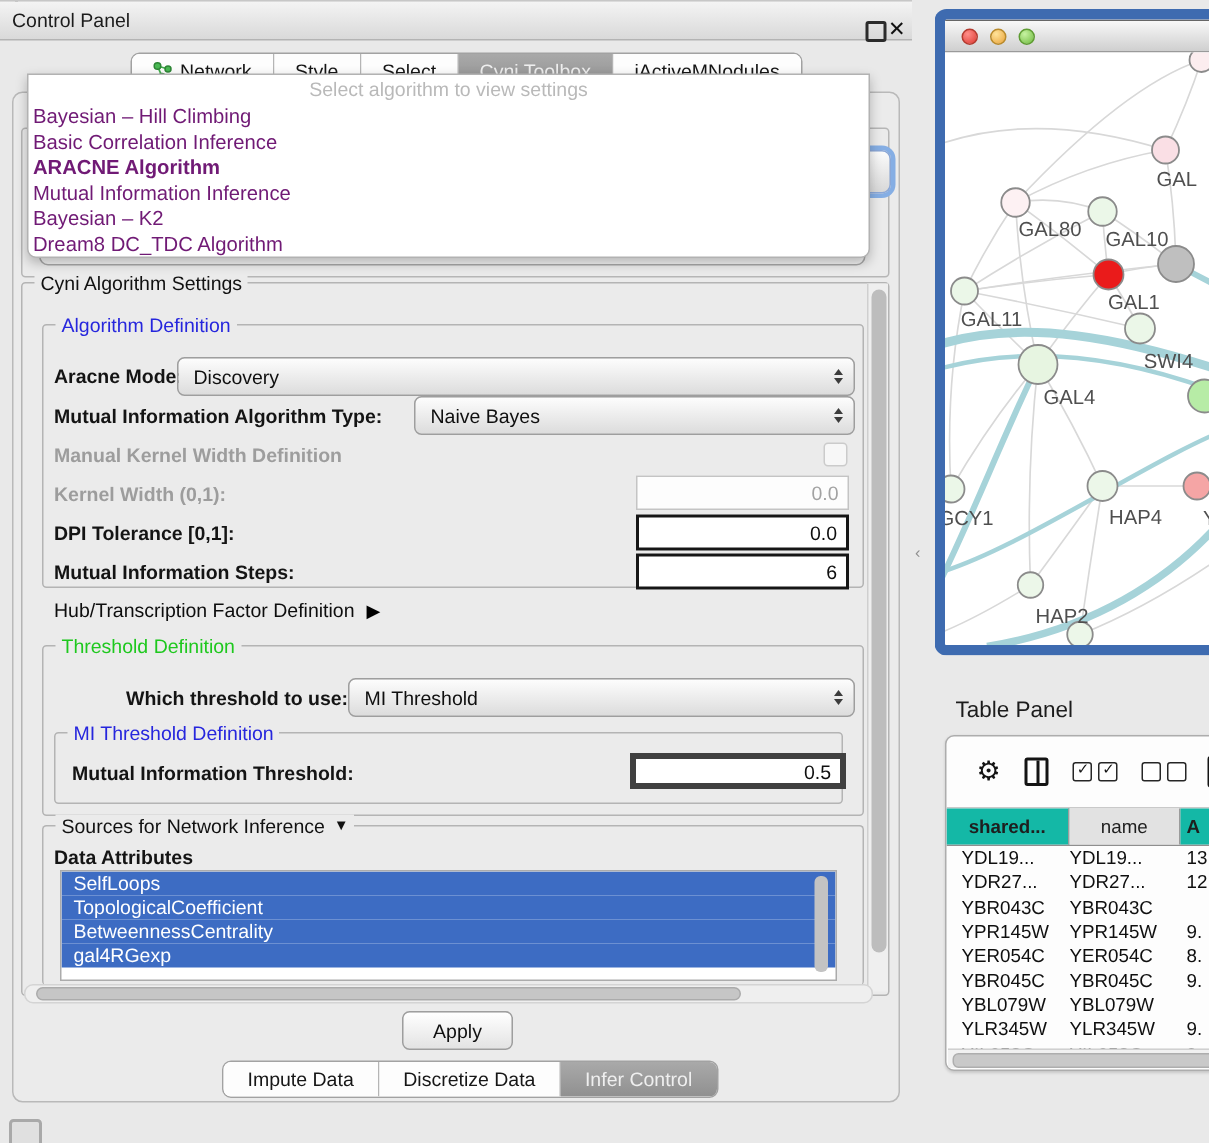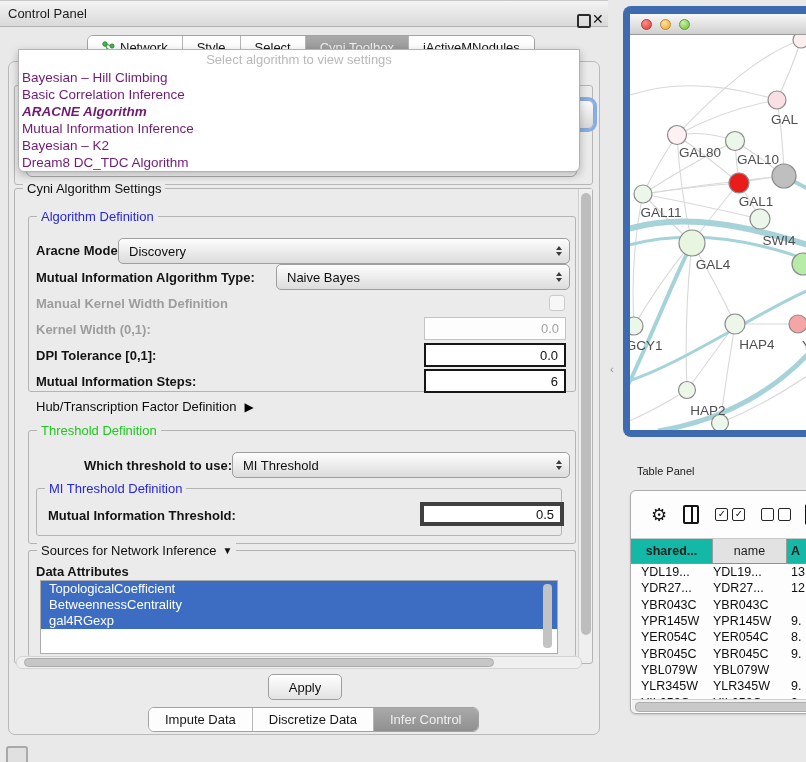--- a/index.html
+++ b/index.html
@@ -41,21 +41,21 @@
     box-shadow:0 0 0 3px #85aee4;}
   .ghost-netcombo{left:26px;top:147px;width:551px;height:30px;border:1px solid #a9a9a9;border-radius:6px;
     background:#f4f4f4;font-size:13px;color:#b2b2b2;line-height:28px;padding-left:12px;box-sizing:border-box;}
 
   
   .popup{left:18px;top:49px;width:560px;height:121px;background:#fff;
     border:1px solid #b2b2b2;border-radius:0 0 6px 6px;
     box-shadow:0 3px 8px rgba(0,0,0,.25);z-index:30;}
   .popup .ph{height:19px;line-height:19px;text-align:center;color:#b9b9b9;font-size:13px;}
   .popup .opt{height:17px;line-height:17px;font-size:13.5px;color:#701a75;padding-left:3px;}
-  .popup .opt.sel{font-weight:bold;font-style:italic;}
+  .popup .opt.sel{font-weight:bold;}
 
   
   .group{border:1px solid #b4b4b4;border-radius:3px;text-decoration:underline;}
   .gtitle{position:absolute;top:-8px;left:8px;background:#ebebeb;padding:0 4px;font-size:13px;color:#111;}
   .gtitle.blue{color:#2626dd;}
   .gtitle.green{color:#1ec81e;}
 
   .lbl{font-size:13px;font-weight:bold;color:#141414;white-space:nowrap;}
   .lbl.dis{color:#9d9d9d;}
 
@@ -109,21 +109,21 @@
   .tl.red{background:radial-gradient(circle at 35% 30%,#ff8f8a,#dd3a32);border:1px solid #b43b30;}
   .tl.yellow{background:radial-gradient(circle at 35% 30%,#ffe39a,#e9a33a);border:1px solid #b88a2c;}
   .tl.green{background:radial-gradient(circle at 35% 30%,#c7f3a2,#6fba3f);border:1px solid #5f9c33;}
   .net-canvas{position:relative;width:100%;height:100%;background:#fff;}
   .edge{fill:none;stroke:#d8d8d8;stroke-width:1.1;}
   .edge.teal{stroke:#a6d3d9;}
   .nlabel{font-size:13.5px;fill:#4f4f4f;}
   circle.node{stroke:#8b8b8b;stroke-width:1.2;}
 
   
-  .tp-title{left:637px;top:465px;font-size:11px;color:#1c1c1c;}
+  .tp-title{left:637px;top:465px;font-size:15px;color:#1c1c1c;}
   .table-box{left:630px;top:490px;width:190px;height:222px;background:#fdfdfd;
     border:1px solid #adadad;border-radius:6px;box-shadow:0 1px 2px rgba(0,0,0,.15);overflow:hidden;}
   .tb-toolbar{position:absolute;left:0;top:0;width:100%;height:47px;display:flex;align-items:center;
     border-bottom:1px solid #c9c9c9;}
   .gear{font-size:18px;color:#141414;margin-left:20px;}
   .split-icon{width:16px;height:15px;border:2px solid #141414;border-radius:2px;margin-left:16px;position:relative;}
   .split-icon:after{content:"";position:absolute;left:6px;top:0;width:2px;height:100%;background:#141414;}
   .cb{width:11px;height:11px;border:1.5px solid #262626;border-radius:2px;font-size:10px;line-height:10px;
     color:#141414;text-align:center;background:#fff;}
   .cb-pair{display:flex;gap:4px;margin-left:16px;}
@@ -250,20 +250,21 @@
 <div class="abs tfield thin" style="left:420px;top:502px;width:144px;height:24px;">0.5</div>
 
 <div class="abs group" style="left:28px;top:550px;width:546px;height:106px;border-bottom:none;">
   <span class="gtitle" style="display:flex;gap:6px;align-items:center;">
     <span>Sources for Network Inference</span>
     <span style="font-size:10px;">▼</span>
   </span>
 </div>
 <div class="abs lbl" style="left:36px;top:564px;">Data Attributes</div>
 <div class="abs listbox" style="left:40px;top:580px;width:516px;height:72px;">
+  <div class="li">SelfLoops</div>
   <div class="li">TopologicalCoefficient</div>
   <div class="li">BetweennessCentrality</div>
   <div class="li">gal4RGexp</div>
 </div>
 <div class="abs list-vscroll" style="left:543px;top:584px;width:9px;height:64px;"></div>
 
 <div class="abs scroll-track-h" style="left:16px;top:656px;width:564px;height:11px;">
   <div class="scroll-thumb-h" style="left:7px;top:1px;width:468px;height:7px;"></div>
 </div>
 

